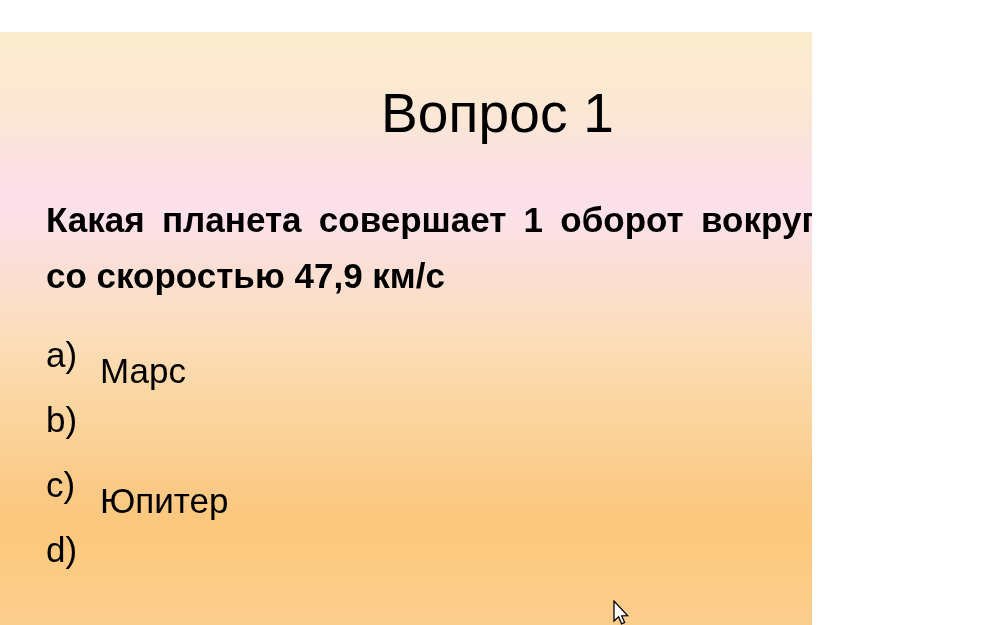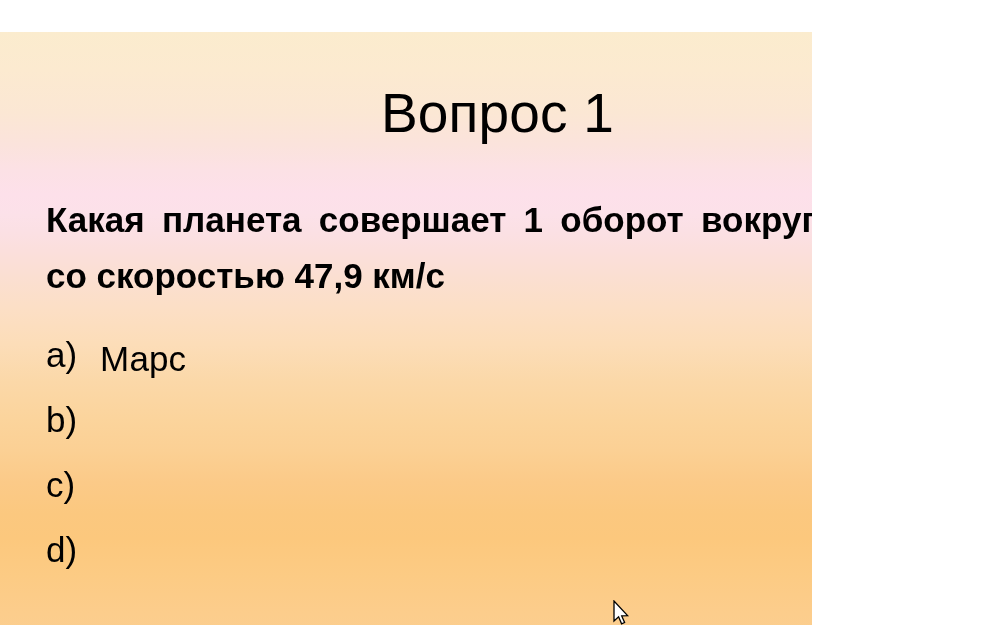--- a/index.html
+++ b/index.html
@@ -103,21 +103,21 @@
     width: 48px;
     text-align: left;
     font-size: 35px;
     line-height: 65px;
     color: #000000;
   }
 
   .option-label {
     position: absolute;
     left: 54px;
-    top: 4px;
+    top: 16px;
     font-size: 35px;
     line-height: 65px;
     color: #000000;
   }
 
   
   .mouse-cursor {
     position: absolute;
     width: 20px;
     height: 28px;
@@ -138,20 +138,21 @@
     <ul class="options-list">
       <li class="option-item">
         <span class="option-marker">a)</span>
         <span class="option-label">Марс</span>
       </li>
       <li class="option-item">
         <span class="option-marker">b)</span>
       </li>
       <li class="option-item">
         <span class="option-marker">c)</span>
+        <span class="option-label">Юпитер</span>
       </li>
       <li class="option-item">
         <span class="option-marker">d)</span>
       </li>
     </ul>
 
   </div>
 
   <svg class="mouse-cursor" id="cursor" viewBox="0 0 20 28" xmlns="http://www.w3.org/2000/svg" style="left: 612px; top: 568px;">
     <path d="M2 1 L2 21 L6.6 16.8 L9.6 23.8 L12.6 22.5 L9.7 15.9 L15.6 15.6 Z" fill="#ffffff" stroke="#000000" stroke-width="1.3" stroke-linejoin="miter"></path>

